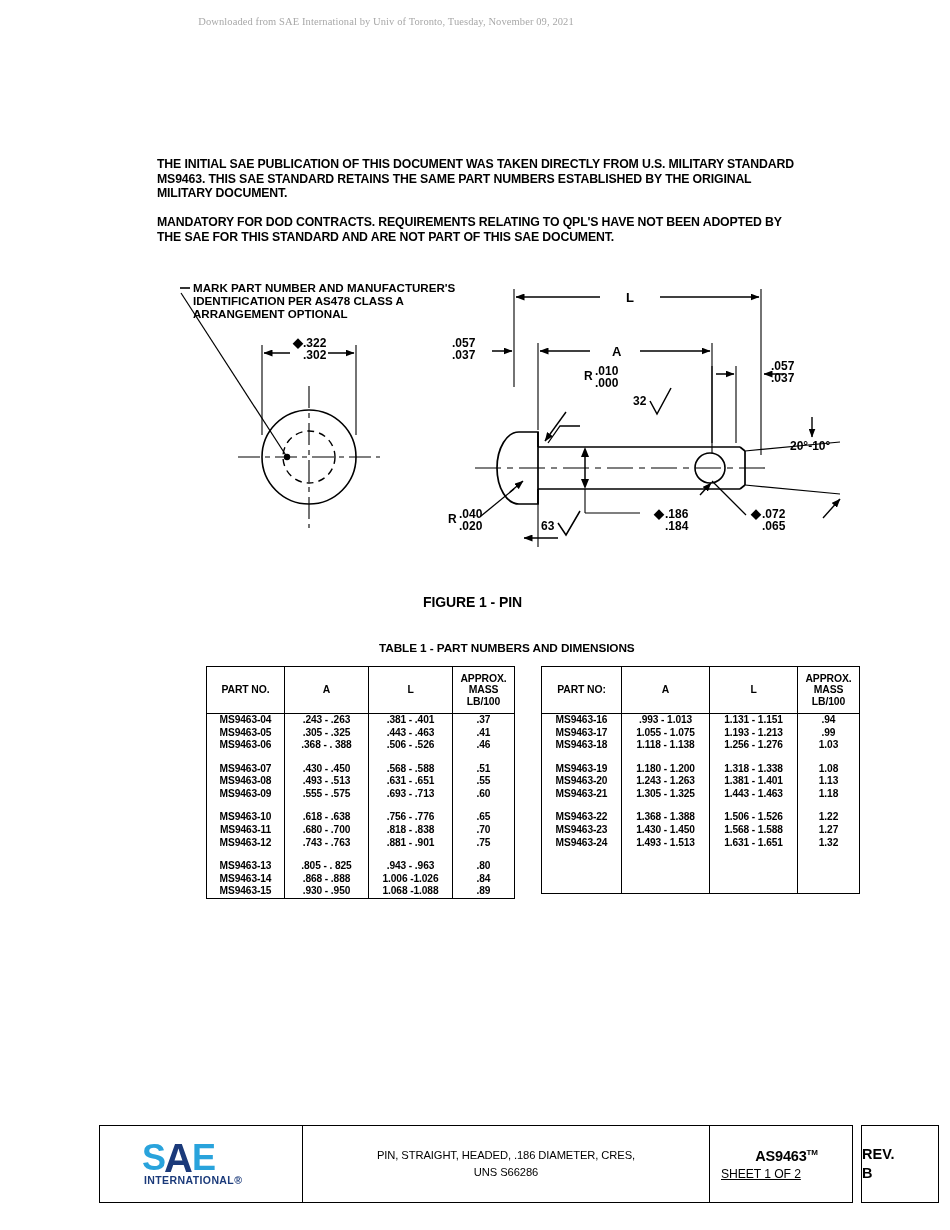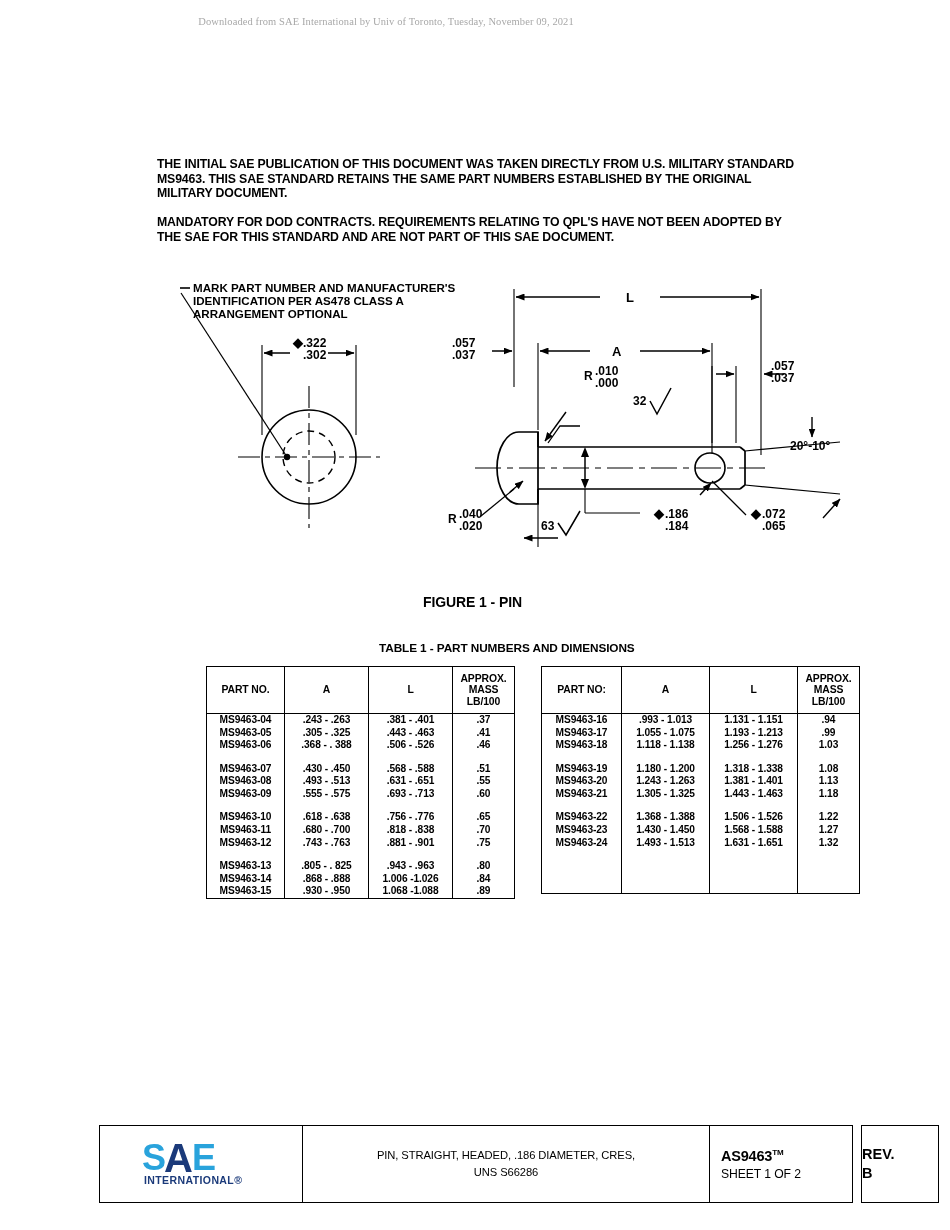--- a/index.html
+++ b/index.html
@@ -155,23 +155,23 @@
     letter-spacing: -0.1px;
   }
   .f-right {
     width: 143px;
     border-left: 1.6px solid #000;
     display: flex;
     flex-direction: column;
     justify-content: center;
     padding-left: 11px;
   }
-  .f-doc { font-size: 14.5px; font-weight: bold; letter-spacing: -0.2px; }
+  .f-doc { font-size: 14.5px; font-weight: bold; letter-spacing: -0.2px; text-align: center; }
   .f-doc sup { font-size: 8px; vertical-align: super; font-weight: bold; }
-  .f-sheet { font-size: 12.2px; margin-top: 3px; letter-spacing: -0.1px; }
+  .f-sheet { font-size: 12.2px; margin-top: 3px; letter-spacing: -0.1px; text-decoration: underline; }
   .f-rev {
     position: absolute;
     left: 861px;
     top: 1125px;
     width: 78px;
     height: 78px;
     border: 1.6px solid #000;
     display: flex;
     flex-direction: column;
     justify-content: center;

